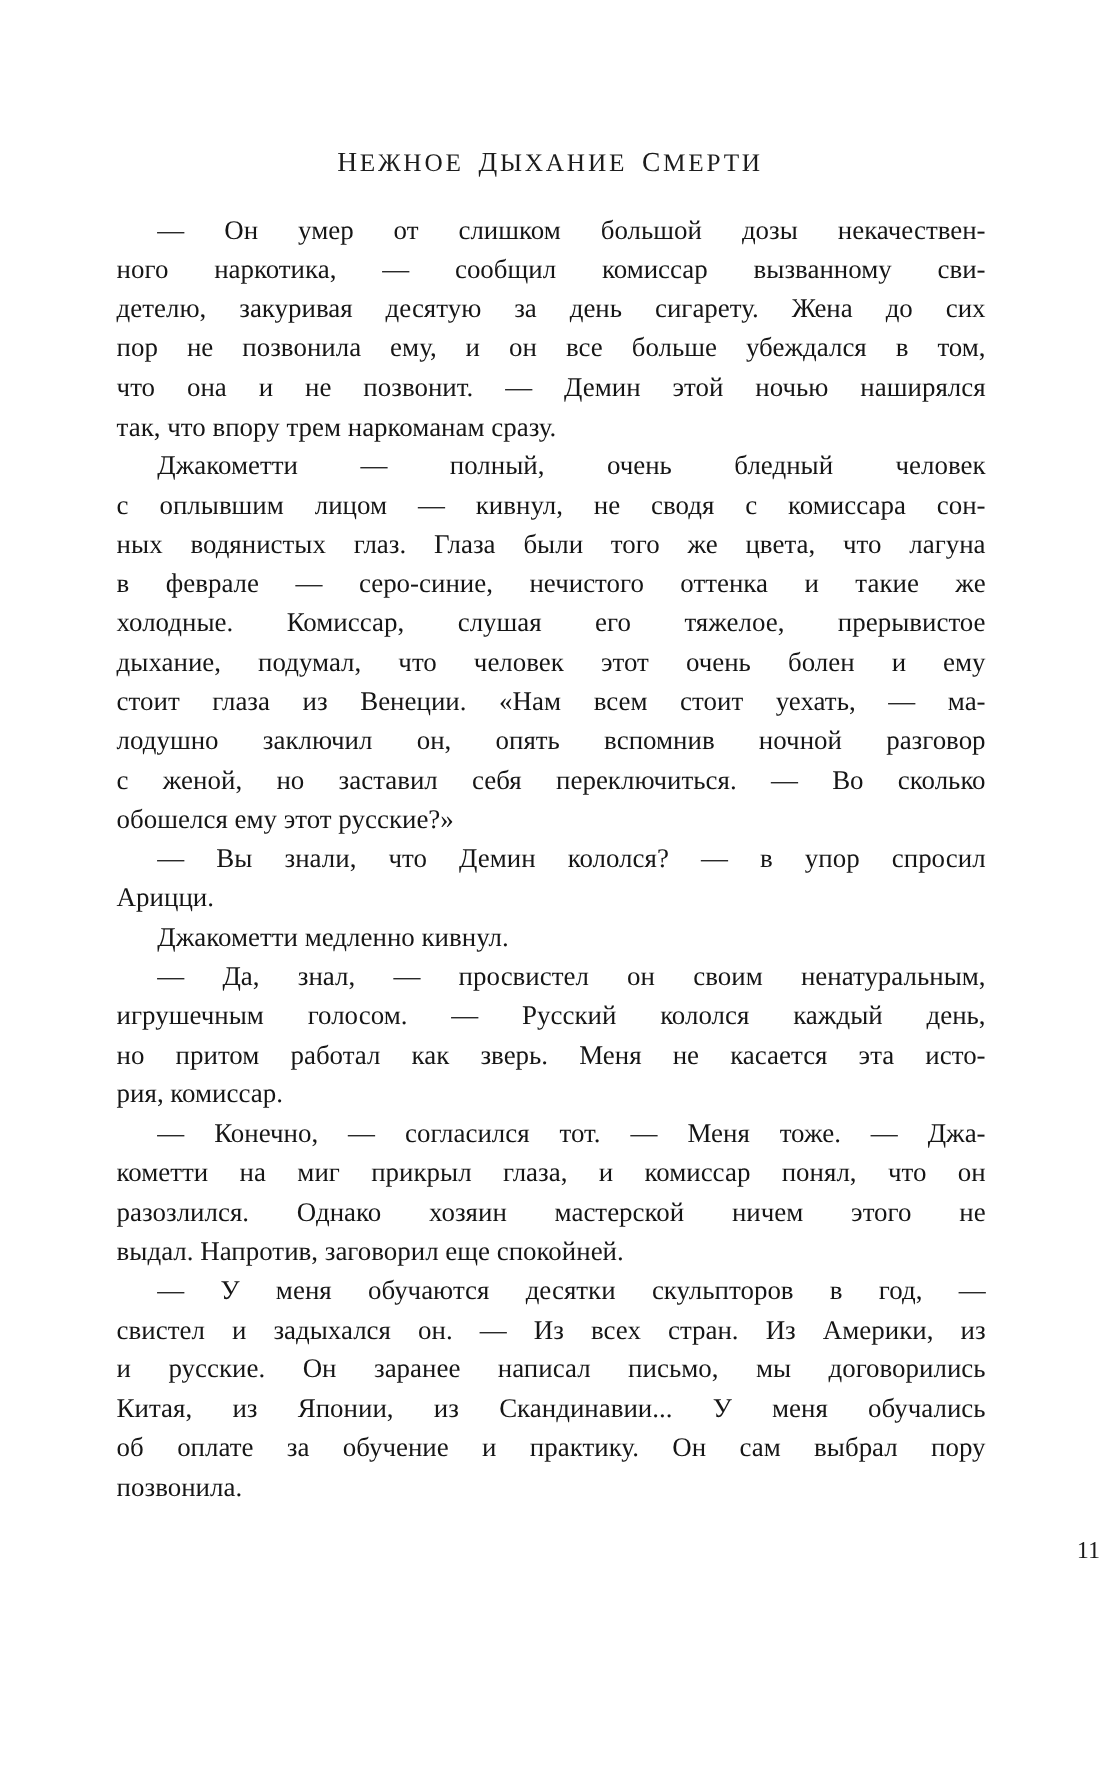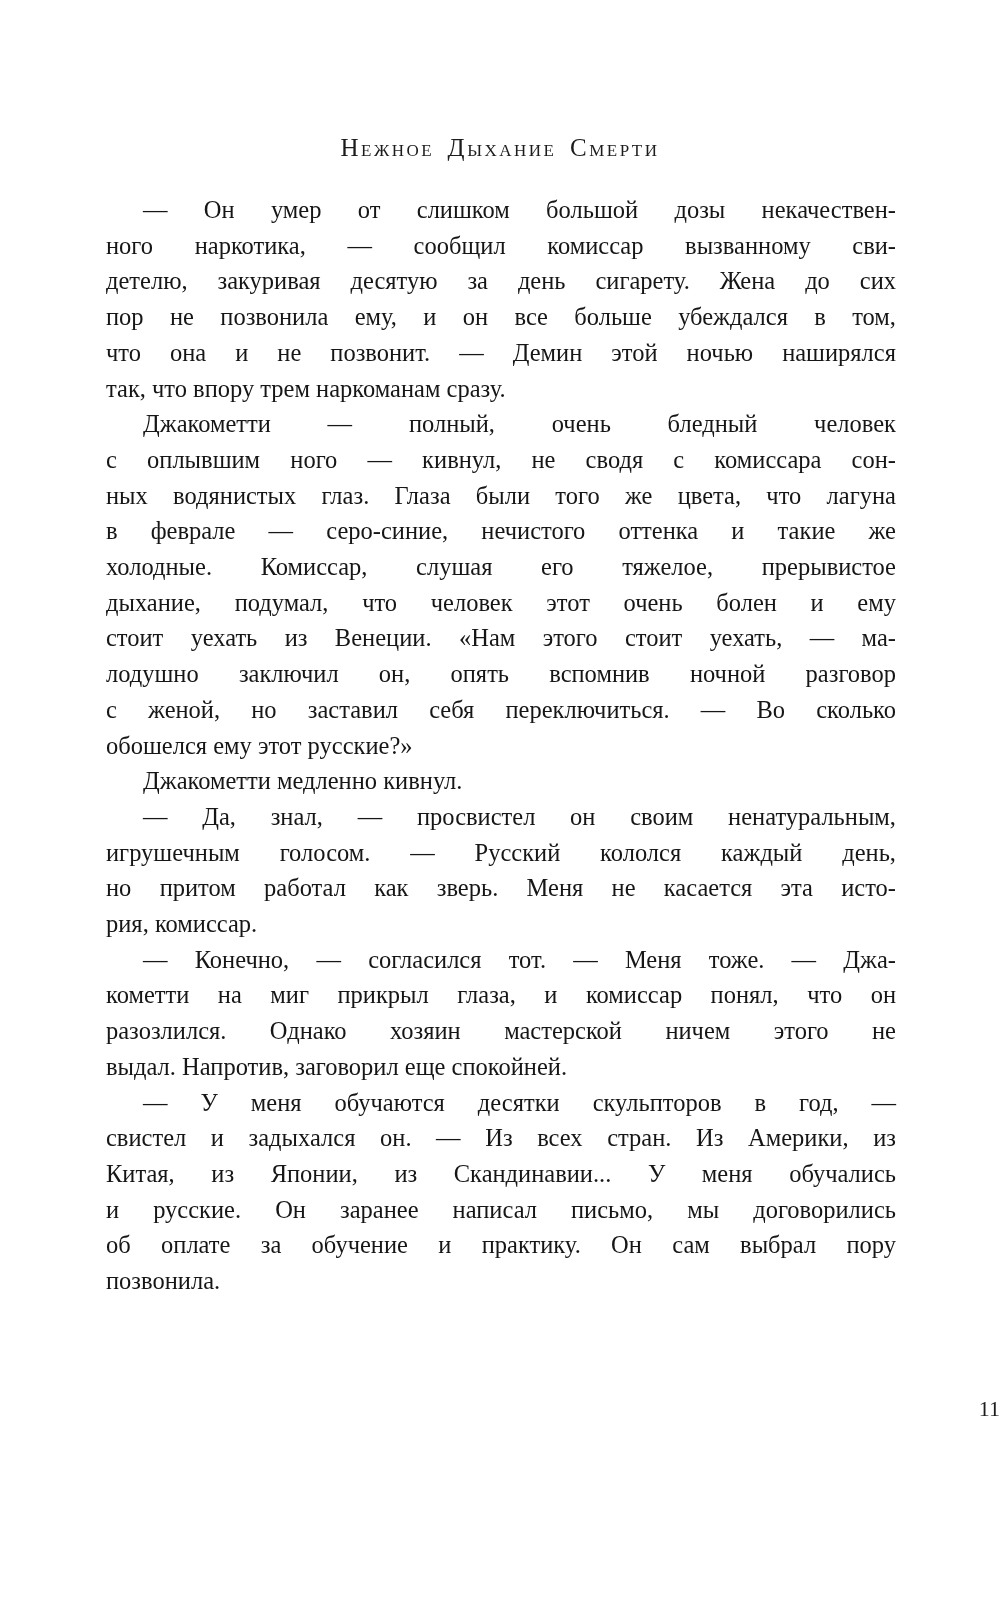--- a/index.html
+++ b/index.html
@@ -22,21 +22,21 @@
     top: 134px;
     left: 0;
     width: 100%;
     text-align: center;
     letter-spacing: 2.5px;
     word-spacing: 7px;
     color: #1c1c1c;
     white-space: nowrap;
   }
   .hdr-cap  { font-size: 25px; }
-  .hdr-rest { font-size: 17px; }
+  .hdr-rest { font-size: 23px; }
   .body-text {
     position: absolute;
     top: 192px;
     left: 106px;
     width: 790px;
     font-size: 24.5px;
     line-height: 35.7px;
     color: #161616;
   }
   .para .line {
@@ -70,48 +70,52 @@
       <div class="para">
         <div class="line first">— Он умер от слишком большой дозы некачествен-</div>
         <div class="line">ного наркотика, — сообщил комиссар вызванному сви-</div>
         <div class="line">детелю, закуривая десятую за день сигарету. Жена до сих</div>
         <div class="line">пор не позвонила ему, и он все больше убеждался в том,</div>
         <div class="line">что она и не позвонит. — Демин этой ночью наширялся</div>
         <div class="line last">так, что впору трем наркоманам сразу.</div>
       </div>
       <div class="para">
         <div class="line first">Джакометти — полный, очень бледный человек</div>
-        <div class="line">с оплывшим ного — кивнул, не сводя с комиссара сон-</div>
+        <div class="line">с оплывшим лицом — кивнул, не сводя с комиссара сон-</div>
         <div class="line">ных водянистых глаз. Глаза были того же цвета, что лагуна</div>
         <div class="line">в феврале — серо-синие, нечистого оттенка и такие же</div>
         <div class="line">холодные. Комиссар, слушая его тяжелое, прерывистое</div>
         <div class="line">дыхание, подумал, что человек этот очень болен и ему</div>
-        <div class="line">стоит уехать из Венеции. «Нам этого стоит уехать, — ма-</div>
+        <div class="line">стоит глаза из Венеции. «Нам всем стоит уехать, — ма-</div>
         <div class="line">лодушно заключил он, опять вспомнив ночной разговор</div>
         <div class="line">с женой, но заставил себя переключиться. — Во сколько</div>
         <div class="line last">обошелся ему этот русские?»</div>
+      </div>
+      <div class="para">
+        <div class="line first">— Вы знали, что Демин кололся? — в упор спросил</div>
+        <div class="line last">Арицци.</div>
       </div>
       <div class="para">
         <div class="line first last">Джакометти медленно кивнул.</div>
       </div>
       <div class="para">
         <div class="line first">— Да, знал, — просвистел он своим ненатуральным,</div>
         <div class="line">игрушечным голосом. — Русский кололся каждый день,</div>
         <div class="line">но притом работал как зверь. Меня не касается эта исто-</div>
         <div class="line last">рия, комиссар.</div>
       </div>
       <div class="para">
         <div class="line first">— Конечно, — согласился тот. — Меня тоже. — Джа-</div>
         <div class="line">кометти на миг прикрыл глаза, и комиссар понял, что он</div>
         <div class="line">разозлился. Однако хозяин мастерской ничем этого не</div>
         <div class="line last">выдал. Напротив, заговорил еще спокойней.</div>
       </div>
       <div class="para">
         <div class="line first">— У меня обучаются десятки скульпторов в год, —</div>
         <div class="line">свистел и задыхался он. — Из всех стран. Из Америки, из</div>
+        <div class="line">и русские. Он заранее написал письмо, мы договорились</div>
         <div class="line">Китая, из Японии, из Скандинавии... У меня обучались</div>
-        <div class="line">и русские. Он заранее написал письмо, мы договорились</div>
         <div class="line">об оплате за обучение и практику. Он сам выбрал пору</div>
         <div class="line last">позвонила.</div>
       </div>
     </div>
   <div class="page-number">11</div>
 </div>
 
 </body></html>

